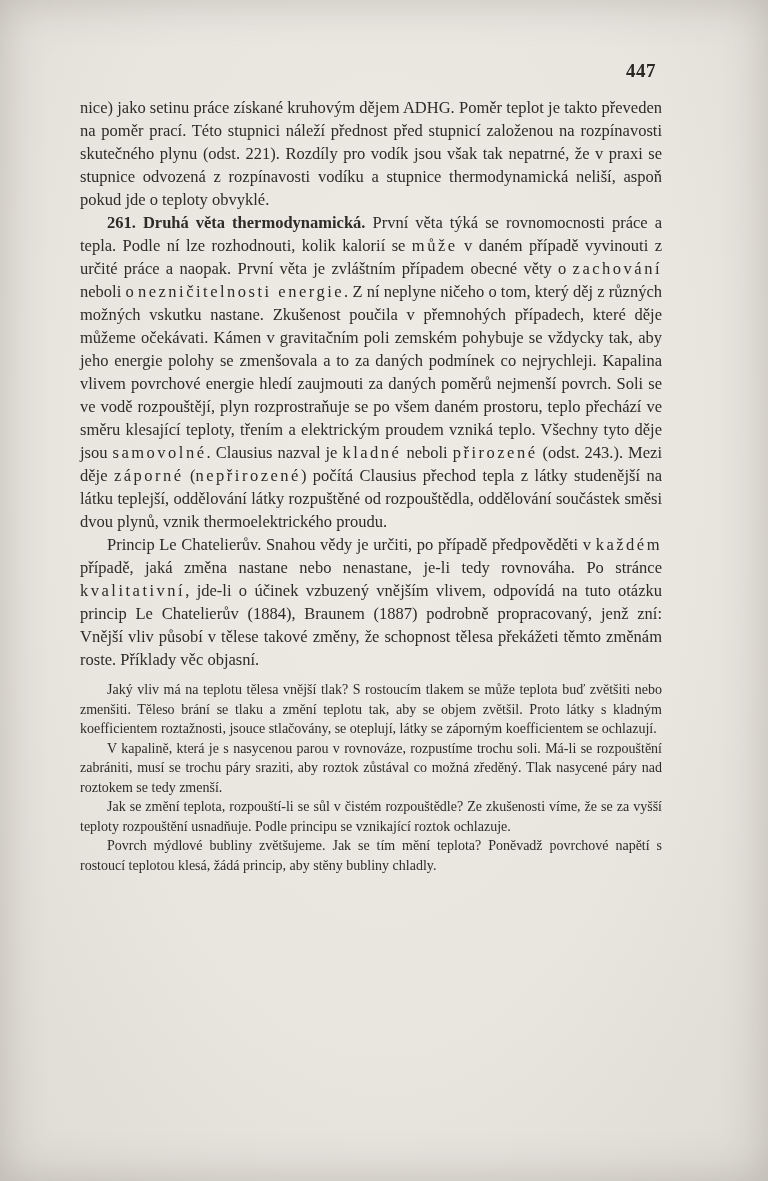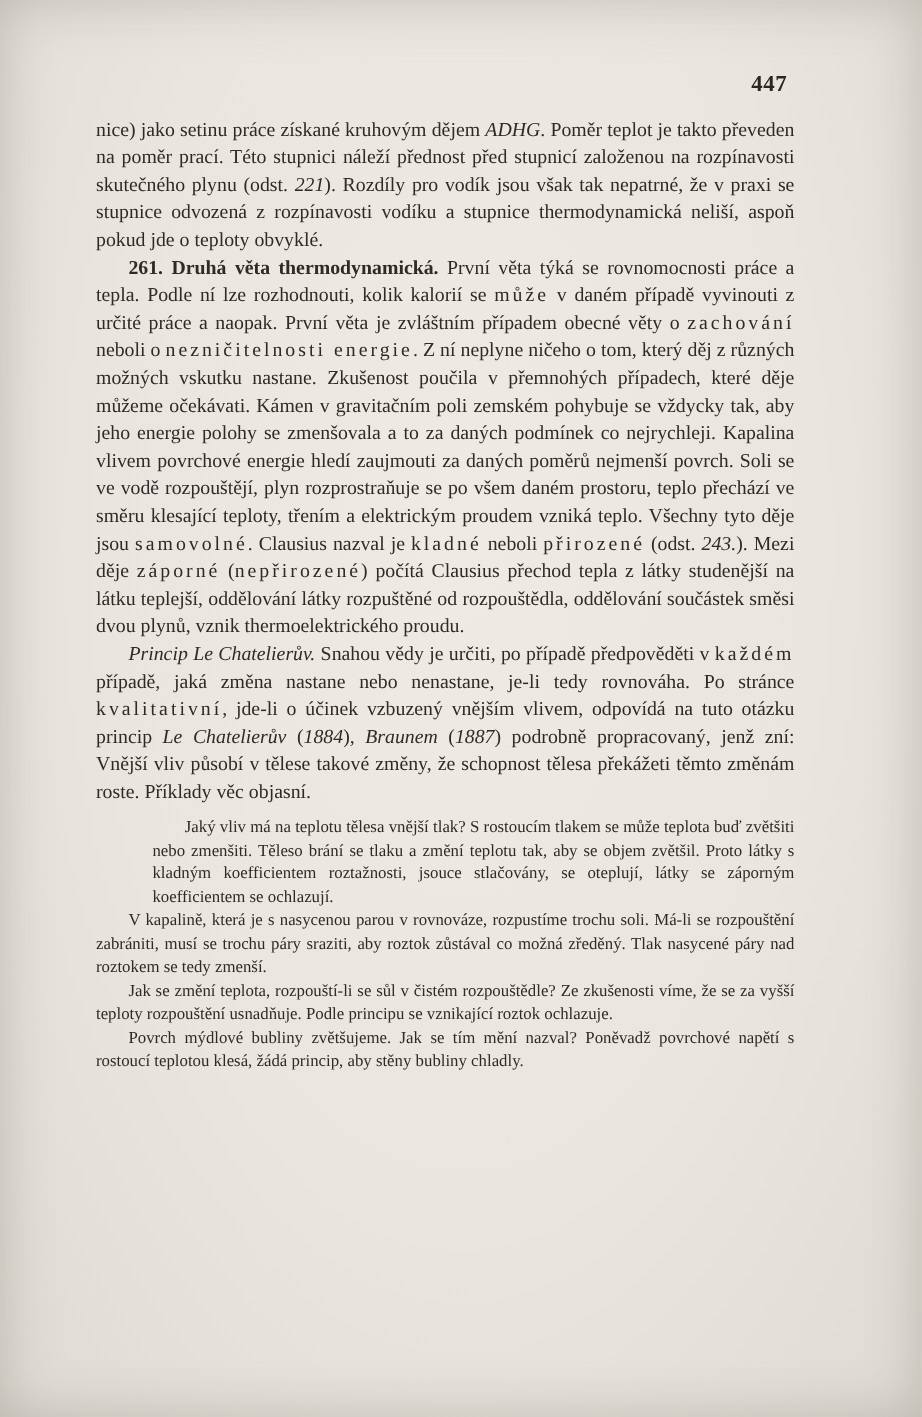--- a/index.html
+++ b/index.html
@@ -49,33 +49,32 @@
     font-size: 14px;
     line-height: 19.5px;
   }
   p.indent {
     text-indent: 27px;
   }
   p.gap-lg {
   }
   p.gap-sm {
     margin-top: 9px;
-    margin-left: 47px;
   }
-  .seg-i { font-style: italic; }
+  .seg-i { }
   .seg-b { font-weight: bold; }
   .seg-sp { letter-spacing: 2.5px; }
 </style>
 </head>
 <body>
 
 <div class="page">
   <div class="page-number">447</div>
   <div class="text-block">
       <p class="normal"><span>nice) jako setinu práce získané kruhovým dějem </span><span class="seg-i">ADHG</span><span>. Poměr teplot je takto převeden na poměr prací. Této stupnici náleží přednost před stupnicí založenou na rozpínavosti skutečného plynu (odst. </span><span class="seg-i">221</span><span>). Rozdíly pro vodík jsou však tak nepatrné, že v praxi se stupnice odvozená z rozpínavosti vodíku a stupnice thermodynamická neliší, aspoň pokud jde o teploty obvyklé.</span></p>
       <p class="normal indent gap-lg"><span class="seg-b">261. Druhá věta thermodynamická. </span><span>První věta týká se rovnomocnosti práce a tepla. Podle ní lze rozhodnouti, kolik kalorií se </span><span class="seg-sp">může</span><span> v daném případě vyvinouti z určité práce a naopak. První věta je zvláštním případem obecné věty o </span><span class="seg-sp">zachování</span><span> neboli o </span><span class="seg-sp">nezničitelnosti energie</span><span>. Z ní neplyne ničeho o tom, který děj z různých možných vskutku nastane. Zkušenost poučila v přemnohých případech, které děje můžeme očekávati. Kámen v gravitačním poli zemském pohybuje se vždycky tak, aby jeho energie polohy se zmenšovala a to za daných podmínek co nejrychleji. Kapalina vlivem povrchové energie hledí zaujmouti za daných poměrů nejmenší povrch. Soli se ve vodě rozpouštějí, plyn rozprostraňuje se po všem daném prostoru, teplo přechází ve směru klesající teploty, třením a elektrickým proudem vzniká teplo. Všechny tyto děje jsou </span><span class="seg-sp">samovolné</span><span>. Clausius nazval je </span><span class="seg-sp">kladné</span><span> neboli </span><span class="seg-sp">přirozené</span><span> (odst. </span><span class="seg-i">243.</span><span>). Mezi děje </span><span class="seg-sp">záporné</span><span> (</span><span class="seg-sp">nepřirozené</span><span>) počítá Clausius přechod tepla z látky studenější na látku teplejší, oddělování látky rozpuštěné od rozpouštědla, oddělování součástek směsi dvou plynů, vznik thermoelektrického proudu.</span></p>
       <p class="normal indent"><span class="seg-i">Princip Le Chatelierův.</span><span> Snahou vědy je určiti, po případě předpověděti v </span><span class="seg-sp">každém</span><span> případě, jaká změna nastane nebo nenastane, je-li tedy rovnováha. Po stránce </span><span class="seg-sp">kvalitativní</span><span>, jde-li o účinek vzbuzený vnějším vlivem, odpovídá na tuto otázku princip </span><span class="seg-i">Le Chatelierův</span><span> (</span><span class="seg-i">1884</span><span>), </span><span class="seg-i">Braunem</span><span> (</span><span class="seg-i">1887</span><span>) podrobně propracovaný, jenž zní: Vnější vliv působí v tělese takové změny, že schopnost tělesa překážeti těmto změnám roste. Příklady věc objasní.</span></p>
       <p class="small indent gap-sm"><span>Jaký vliv má na teplotu tělesa vnější tlak? S rostoucím tlakem se může teplota buď zvětšiti nebo zmenšiti. Těleso brání se tlaku a změní teplotu tak, aby se objem zvětšil. Proto látky s kladným koefficientem roztažnosti, jsouce stlačovány, se oteplují, látky se záporným koefficientem se ochlazují.</span></p>
       <p class="small indent"><span>V kapalině, která je s nasycenou parou v rovnováze, rozpustíme trochu soli. Má-li se rozpouštění zabrániti, musí se trochu páry sraziti, aby roztok zůstával co možná zředěný. Tlak nasycené páry nad roztokem se tedy zmenší.</span></p>
       <p class="small indent"><span>Jak se změní teplota, rozpouští-li se sůl v čistém rozpouštědle? Ze zkušenosti víme, že se za vyšší teploty rozpouštění usnadňuje. Podle principu se vznikající roztok ochlazuje.</span></p>
-      <p class="small indent"><span>Povrch mýdlové bubliny zvětšujeme. Jak se tím mění nazval? Poněvadž povrchové napětí s rostoucí teplotou klesá, žádá princip, aby stěny bubliny chladly.</span></p>
+      <p class="small indent"><span>Povrch mýdlové bubliny zvětšujeme. Jak se tím mění teplota? Poněvadž povrchové napětí s rostoucí teplotou klesá, žádá princip, aby stěny bubliny chladly.</span></p>
     </div>
 </div>
 
 </body></html>

